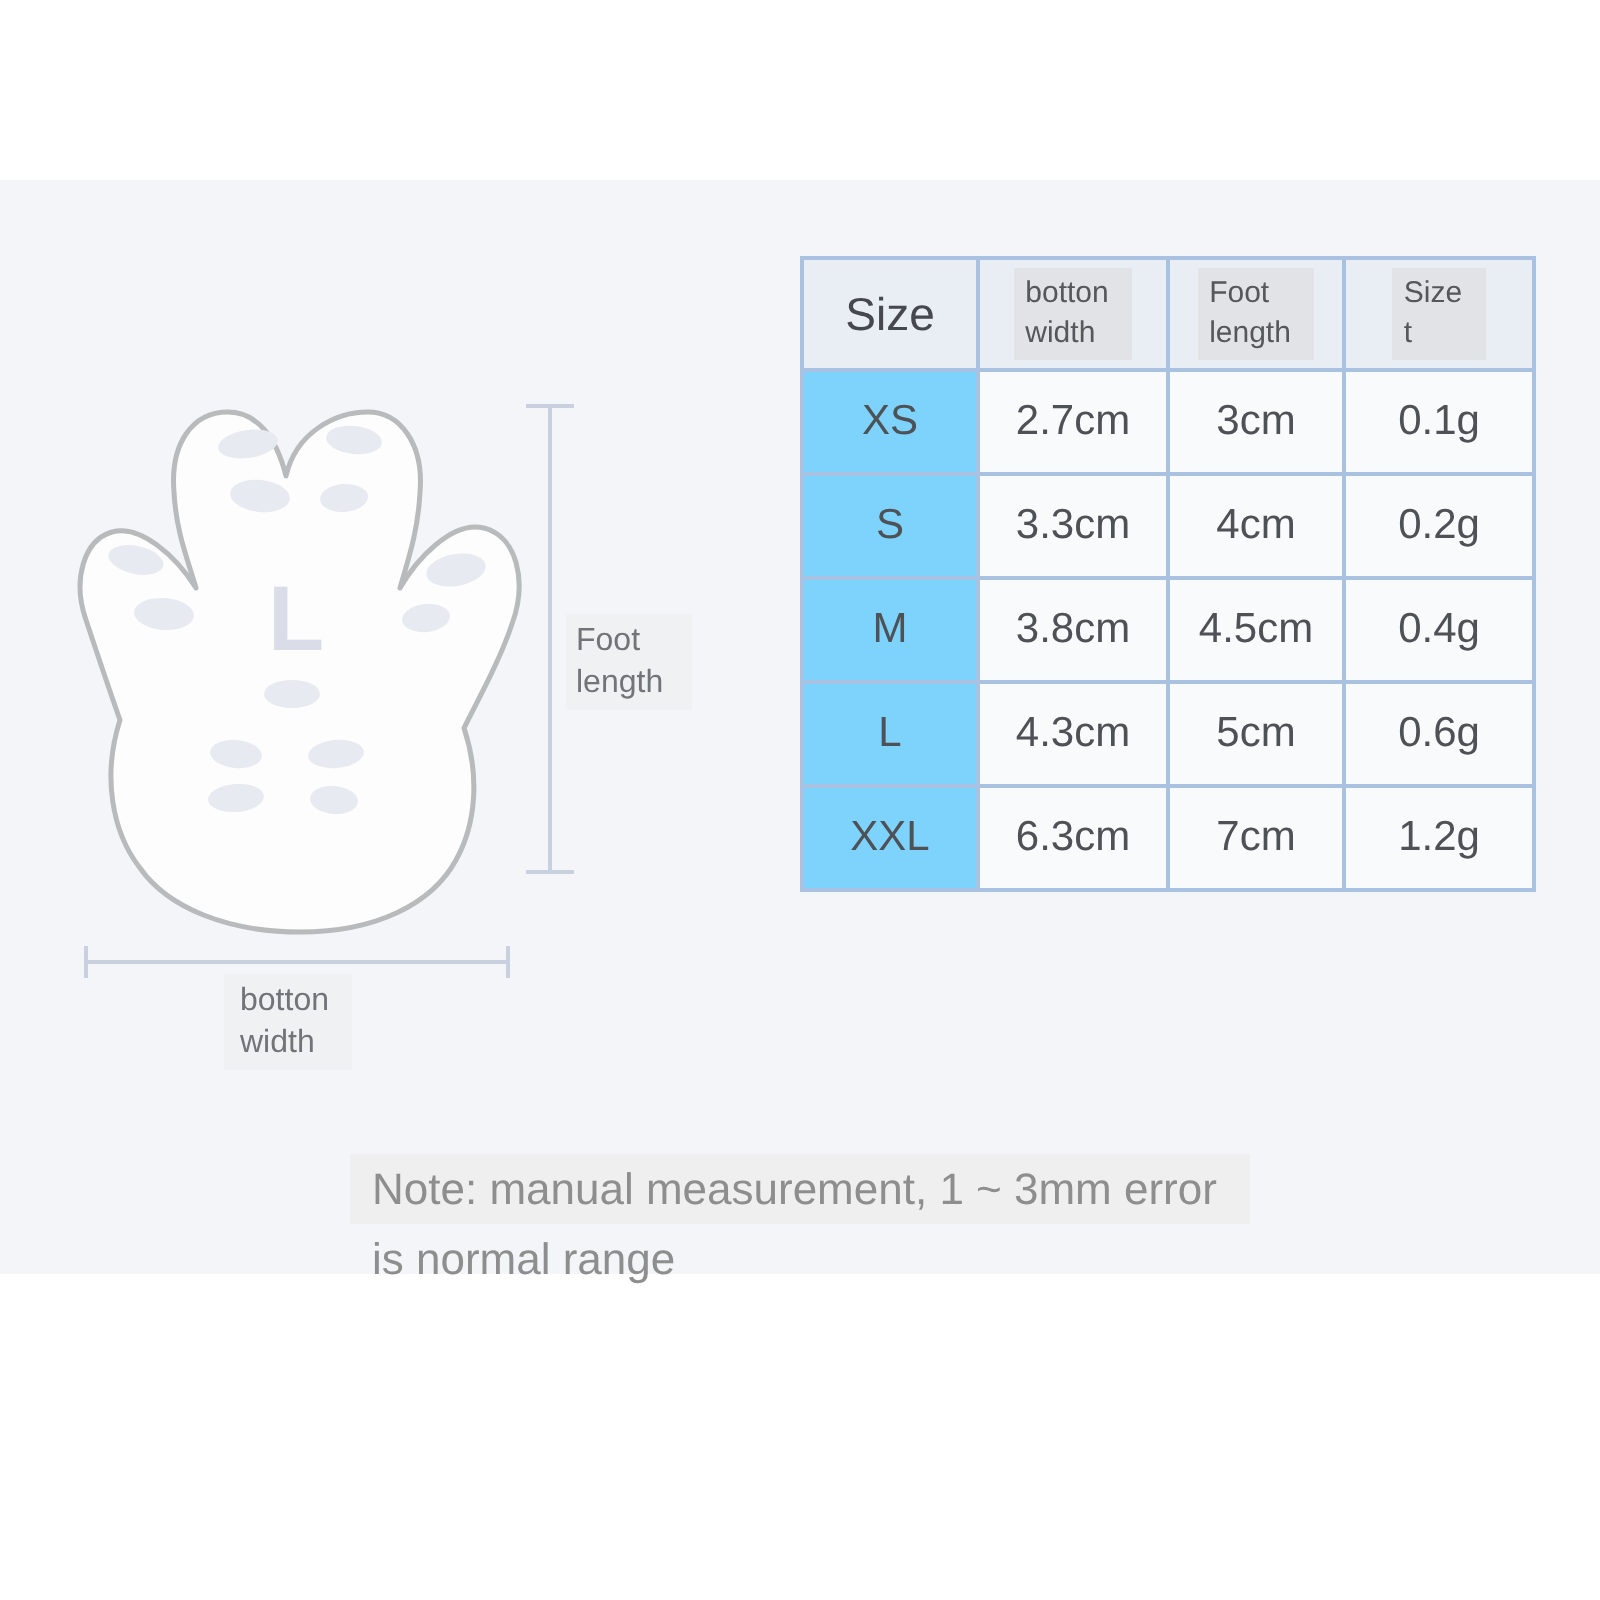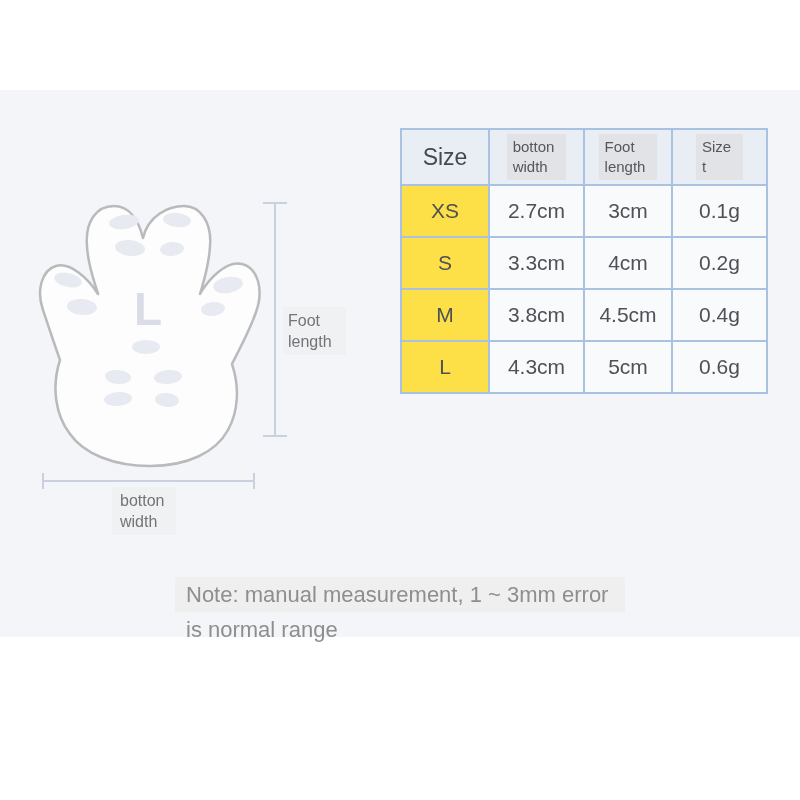--- a/index.html
+++ b/index.html
@@ -59,21 +59,21 @@
     padding: 3px 12px 3px 6px;
     text-align: left;
     white-space: pre-line;
     line-height: 1.35;
   }
   .size-table tbody th, .size-table tbody td {
     height: 50px;
     font-size: 21px;
     font-weight: normal;
   }
-  .size-table tbody th { background: #fde047; }
+  .size-table tbody th { background: #7dd3fc; }
   .size-table tbody td { background: #f9fafc; text-align: center; }
   
   .note-bar {
     position: absolute; left: 175px; top: 577px;
     width: 450px; height: 35px;
     background: #efeff0;
     color: #8e8e8e;
     font-size: 22px;
     line-height: 35px;
     padding-left: 11px;
@@ -152,16 +152,22 @@
         <td>3.8cm</td>
         <td>4.5cm</td>
         <td>0.4g</td>
       </tr>
       <tr>
         <th>L</th>
         <td>4.3cm</td>
         <td>5cm</td>
         <td>0.6g</td>
       </tr>
+      <tr>
+        <th>XXL</th>
+        <td>6.3cm</td>
+        <td>7cm</td>
+        <td>1.2g</td>
+      </tr>
     </tbody>
 </table>
 
 <div class="note-bar">Note: manual measurement, 1 ~ 3mm error is normal range</div>
 
 </body></html>

